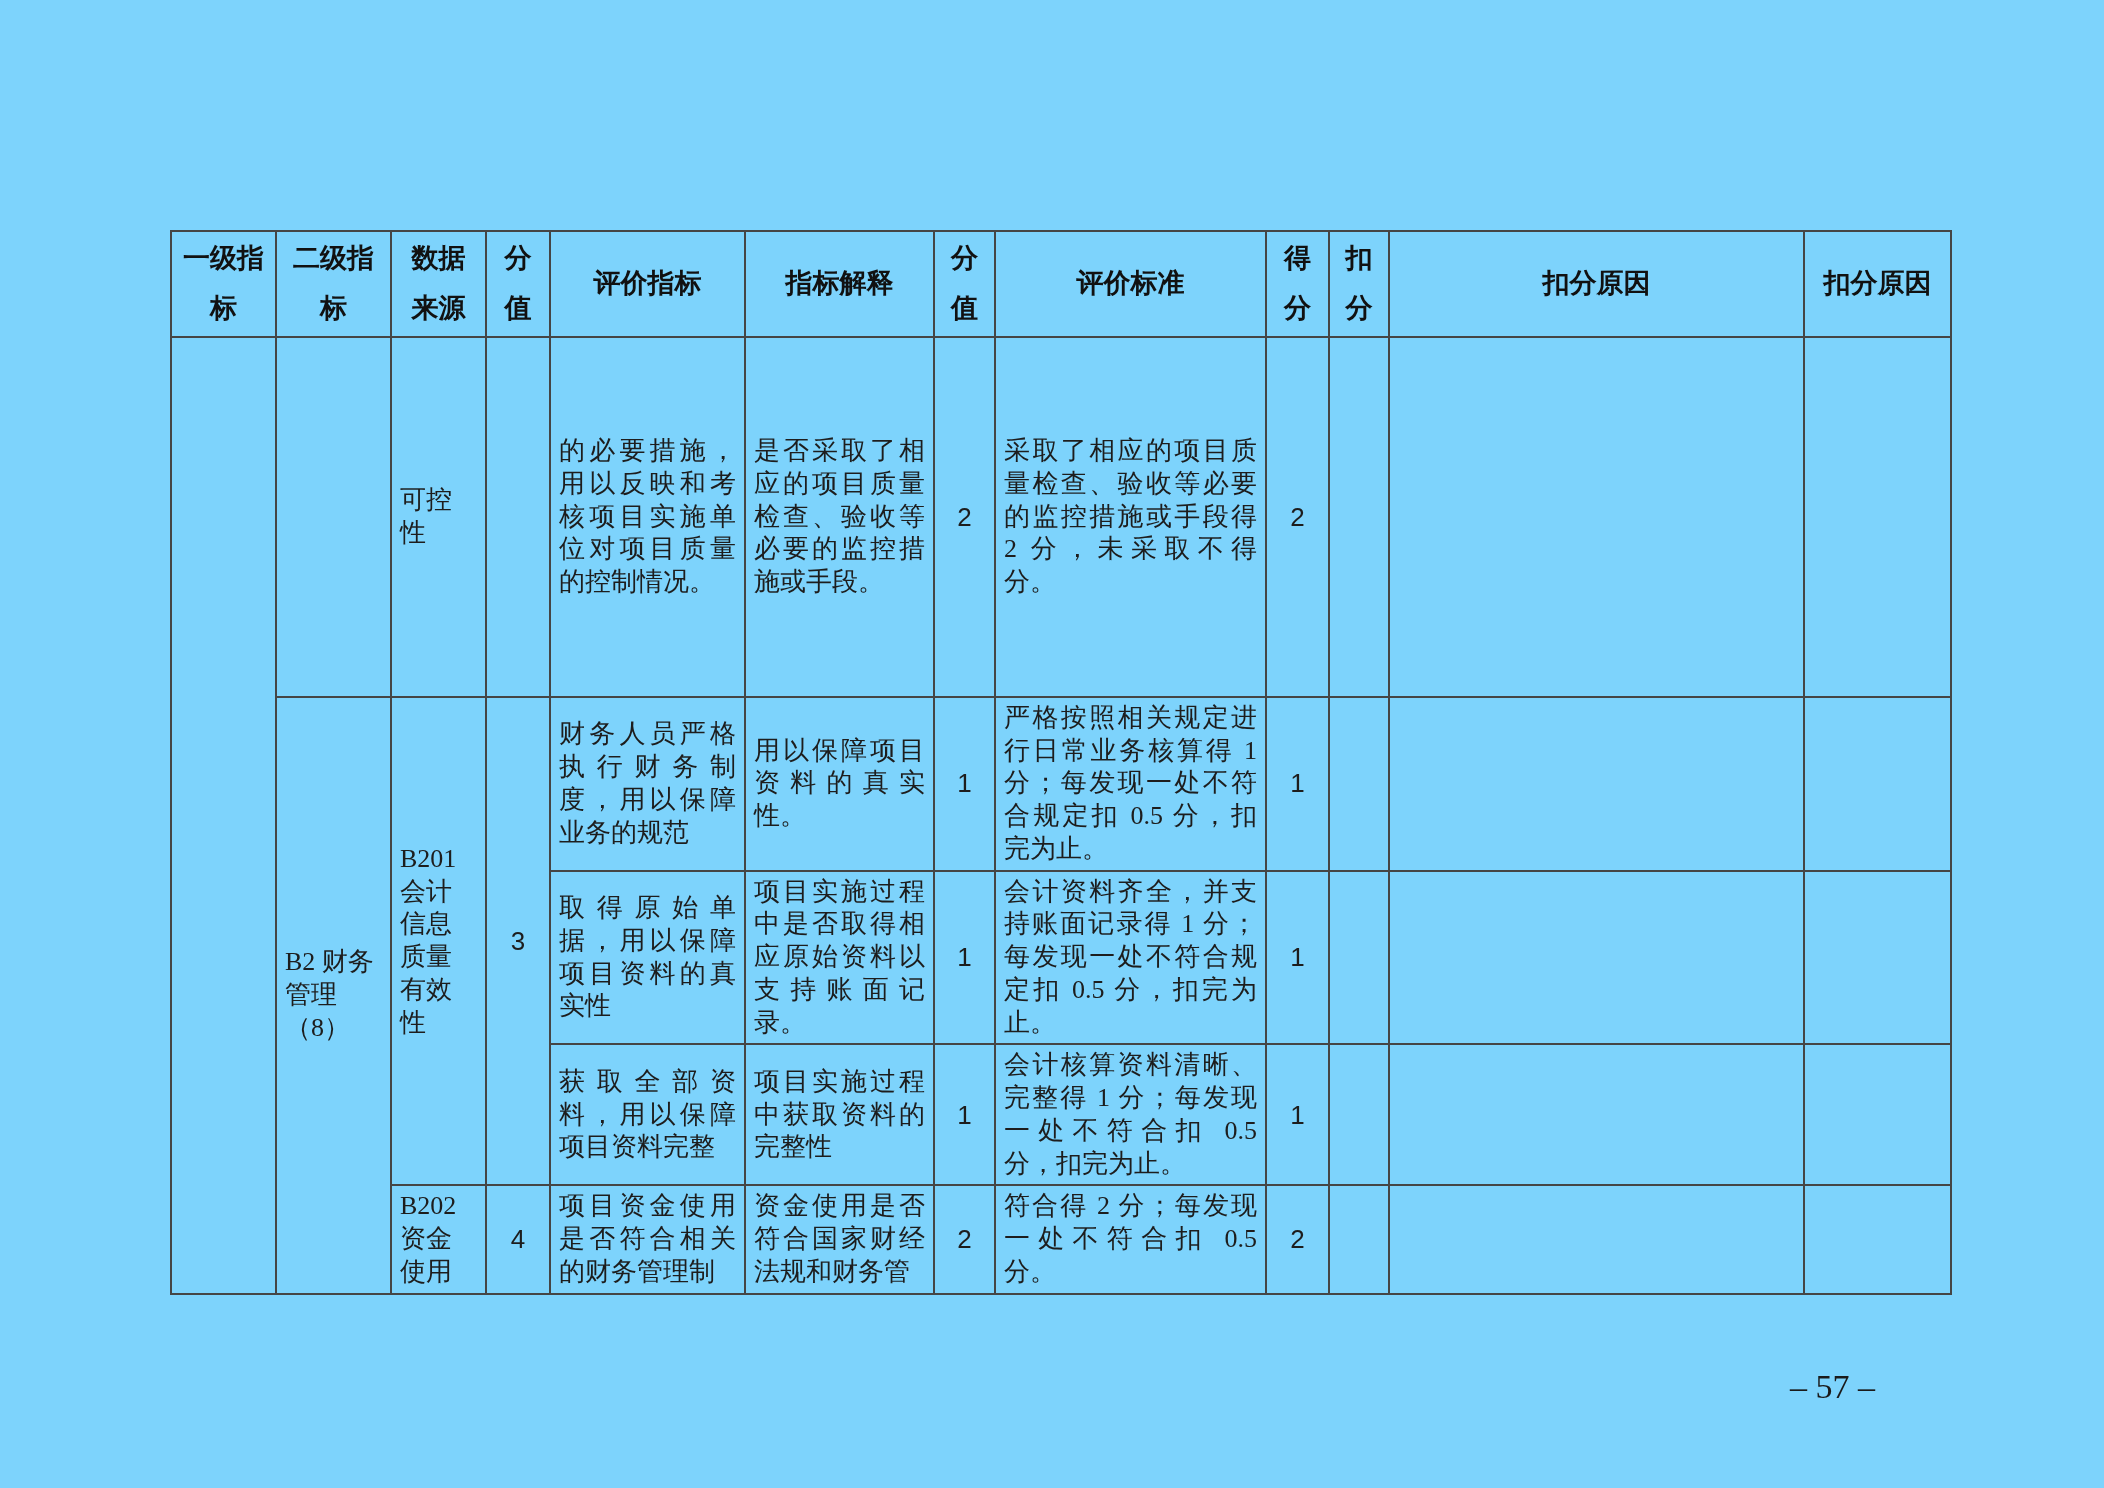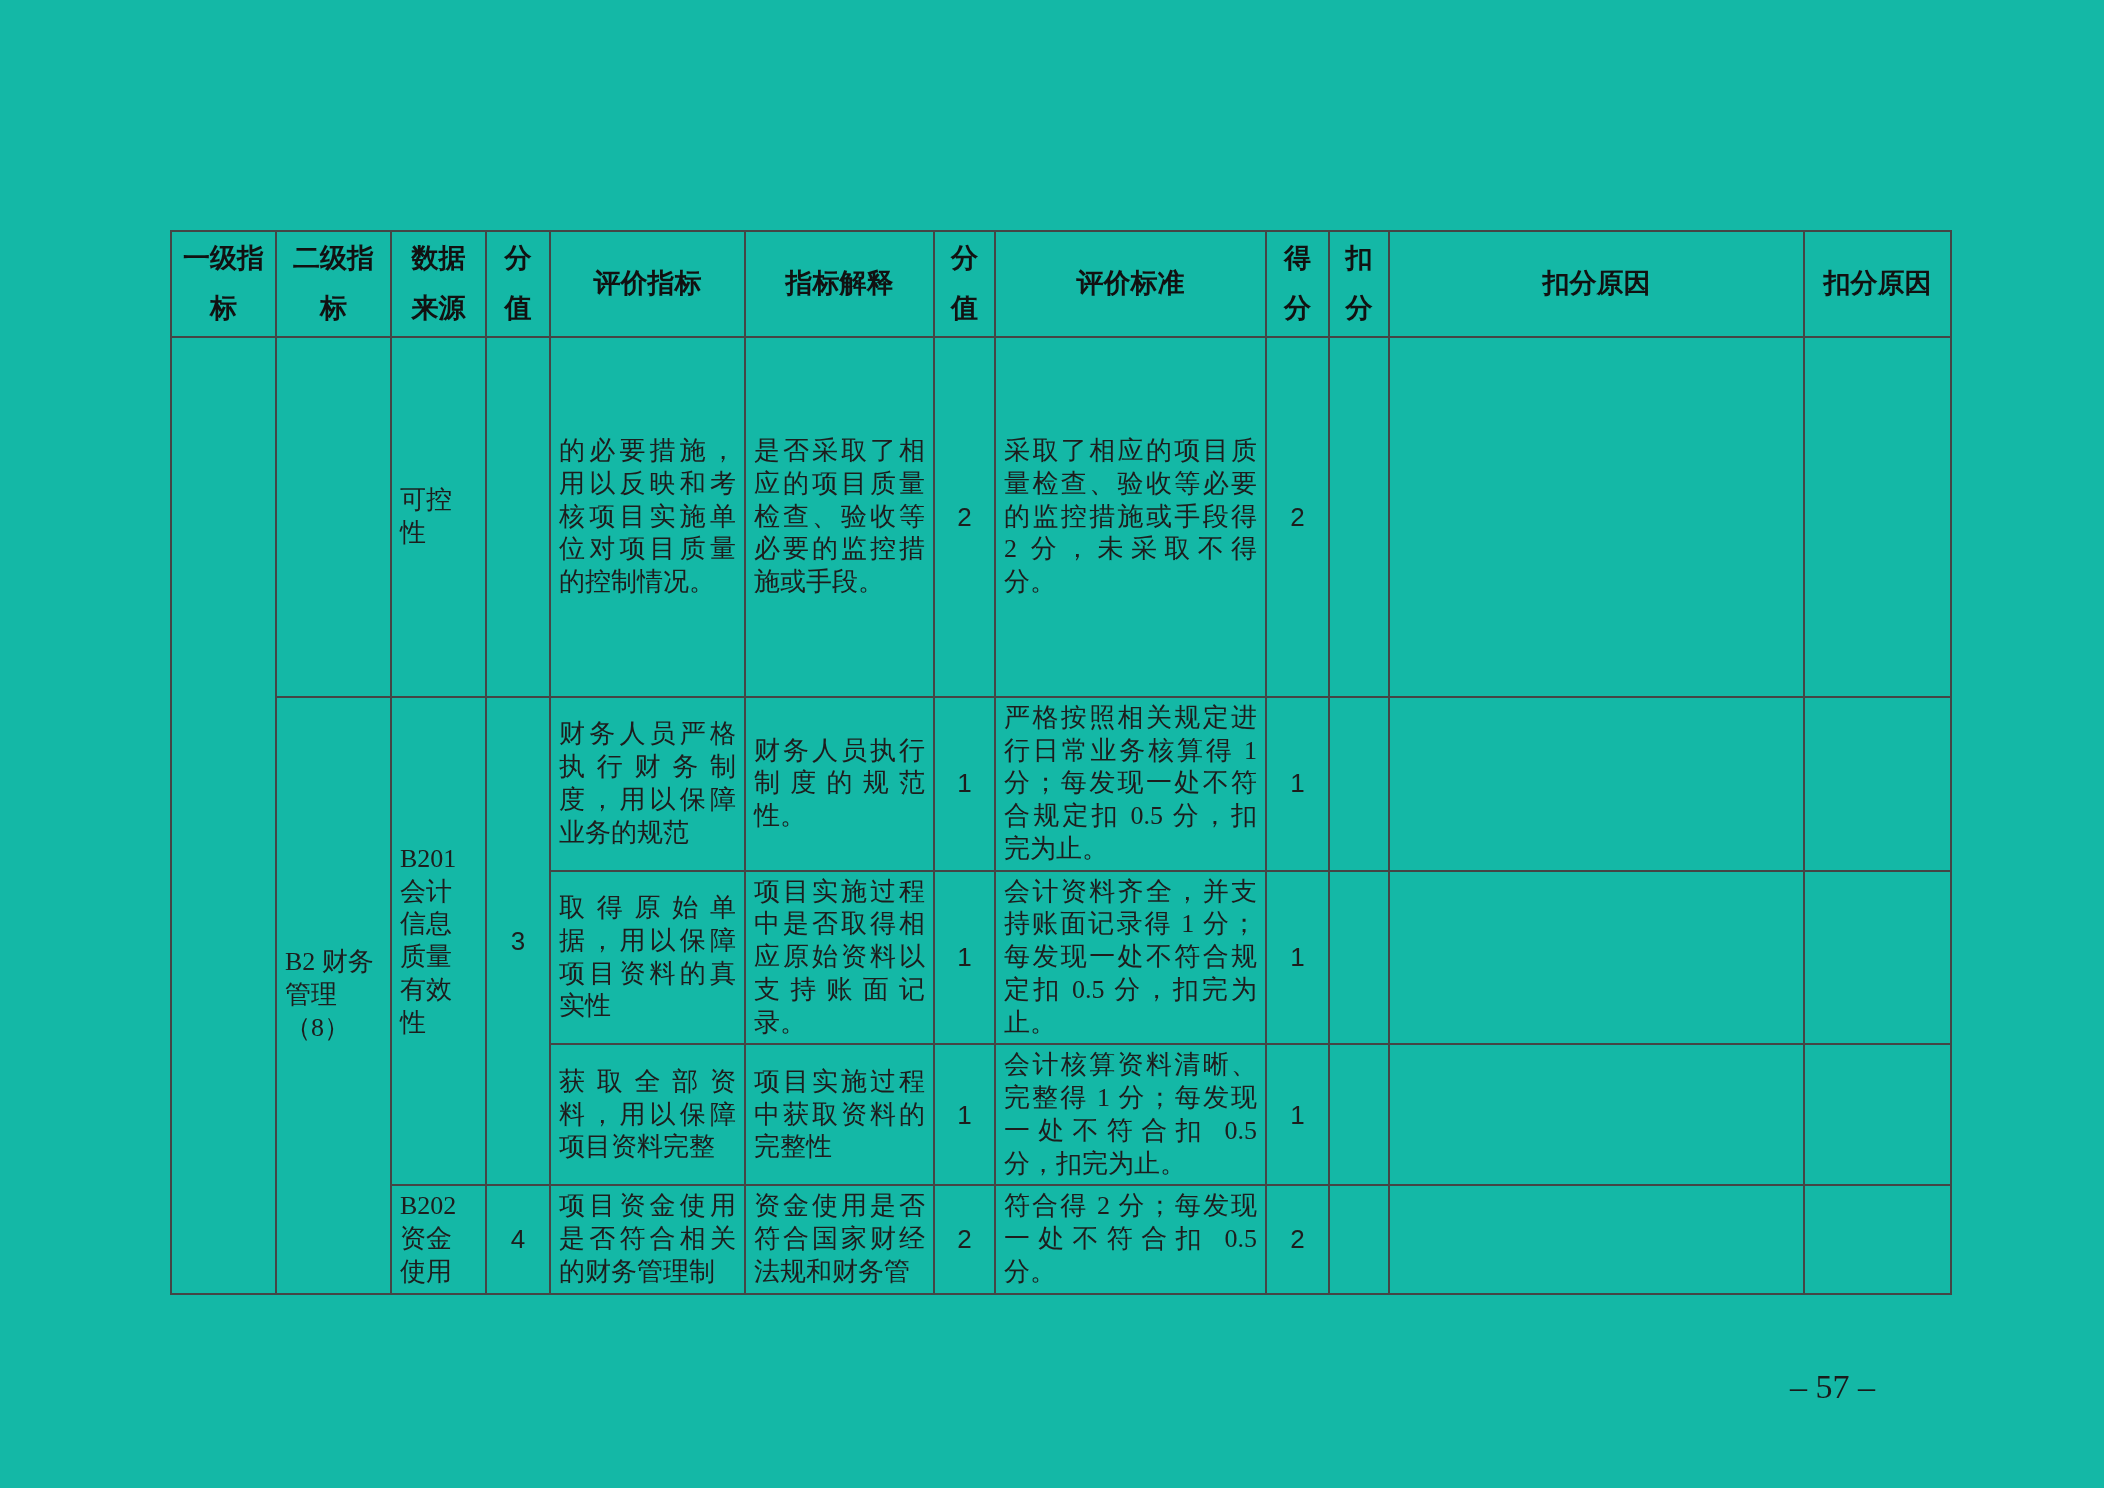--- a/index.html
+++ b/index.html
@@ -1,20 +1,20 @@
 <!DOCTYPE html>
 <html><head>
 <meta charset="utf-8">
 <style>
   * { margin:0; padding:0; box-sizing:border-box; }
   html,body { background:#e8e8e8; }
   .page {
     position:relative;
     width:2104px; height:1488px;
-    background:#14b8a6;
+    background:#7dd3fc;
     font-family:"Liberation Serif","DejaVu Serif",serif;
     color:#1d1d1d;
     overflow:hidden;
   }
   table.eval {
     position:absolute; left:170px; top:230px;
     width:1780px;
     border-collapse:collapse;
     table-layout:fixed;
   }
@@ -115,21 +115,21 @@
     </tr>
 
     <tr style="height:167px">
       <td rowspan="4" class="label-cell">B2 财务
 管理
 （8）</td>
       <td rowspan="3" class="label-cell">B201
 会计信息质量有效性</td>
       <td rowspan="3" class="num">3</td>
       <td class="c-justify">财务人员严格执行财务制度，用以保障业务的规范</td>
-      <td class="c-justify">财务人员执行制度的规范性。</td>
+      <td class="c-justify">用以保障项目资料的真实性。</td>
       <td class="num">1</td>
       <td class="c-justify">严格按照相关规定进行日常业务核算得 1 分；每发现一处不符合规定扣 0.5 分，扣完为止。</td>
       <td class="num">1</td>
       <td class="num"></td>
       <td class="c-justify"></td>
       <td class="c-center"></td>
     </tr>
 
     <tr style="height:170px">
       <td class="c-justify">取得原始单据，用以保障项目资料的真实性</td>

